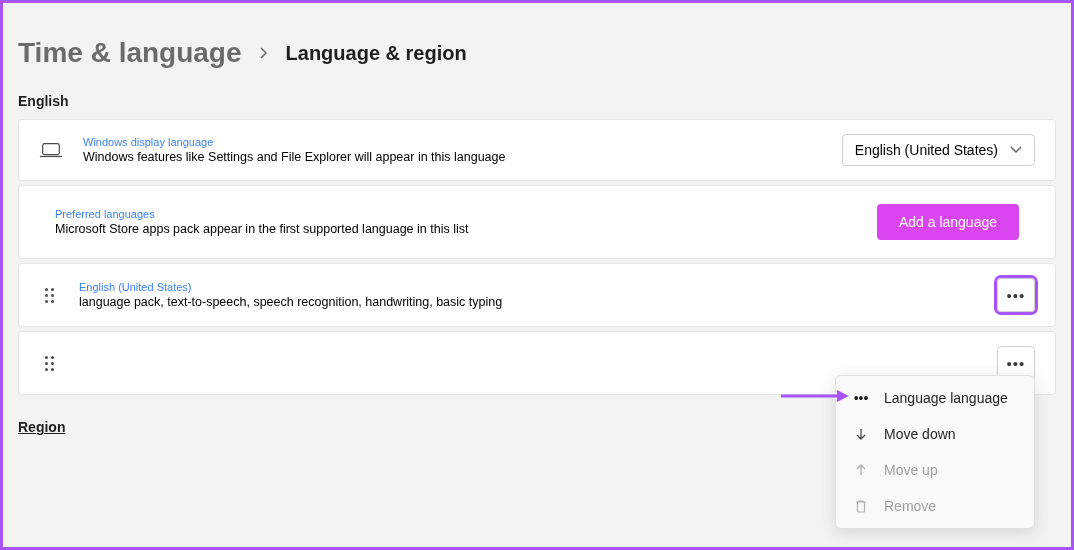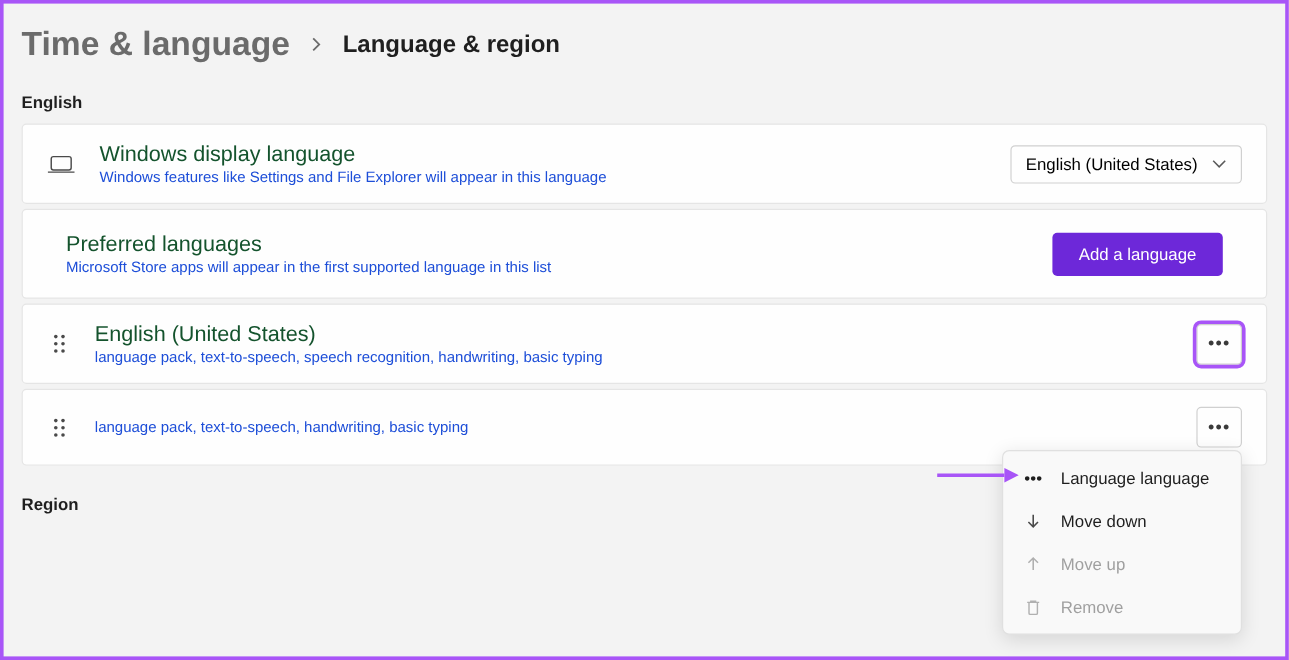--- a/index.html
+++ b/index.html
@@ -11,20 +11,21 @@
       border: 3px solid #a855f7;
       padding: 18px 15px;
       position: relative;
       overflow: hidden;
     }
     .breadcrumb {
       display: flex;
       align-items: center;
       gap: 16px;
       margin-bottom: 24px;
+      margin-top: 16px;
     }
     .breadcrumb-parent {
       font-size: 28px;
       font-weight: 600;
       color: #6b6b6b;
     }
     .breadcrumb-chevron {
       font-size: 18px;
       color: #6b6b6b;
     }
@@ -54,45 +55,45 @@
       height: 24px;
       display: flex;
       align-items: center;
       justify-content: center;
       flex-shrink: 0;
     }
     .card-text {
       flex: 1;
     }
     .card-title {
-      font-size: 18px;
-      color: #14532d;
+      font-size: 11px;
+      color: #3b82f6;
       margin-bottom: 2px;
     }
     .card-subtitle {
       font-size: 12.5px;
-      color: #1d4ed8;
+      color: #000000;
     }
     .dropdown-select {
       border: 1px solid #d0d0d0;
       border-radius: 4px;
       padding: 7px 12px;
       background: #fefefe;
       display: flex;
       align-items: center;
       gap: 12px;
       font-size: 14px;
       cursor: pointer;
     }
     .chevron-down {
       font-size: 12px;
       color: #5a5a5a;
     }
     .add-btn {
-      background: #6d28d9;
+      background: #d946ef;
       color: #fff;
       border: none;
       border-radius: 4px;
       padding: 10px 22px;
       font-size: 14px;
       font-weight: 400;
       cursor: pointer;
     }
     .drag-handle {
       width: 20px;
@@ -202,21 +203,21 @@
       <svg width="12" height="8" viewBox="0 0 12 8">
           <path d="M1 1 L6 6 L11 1" stroke="#5a5a5a" stroke-width="1.3" fill="none"></path>
         </svg>
     </span>
   </div>
 </div>
 
 <div class="card" style="padding:18px 36px;">
   <div class="card-text">
     <div class="card-title">Preferred languages</div>
-    <div class="card-subtitle">Microsoft Store apps will appear in the first supported language in this list</div>
+    <div class="card-subtitle">Microsoft Store apps pack appear in the first supported language in this list</div>
   </div>
   <button class="add-btn">Add a language</button>
 </div>
 
 <div class="card">
   <div class="drag-handle">
     <span></span>
       <span></span>
       <span></span>
       <span></span>
@@ -235,28 +236,27 @@
 <div class="card">
   <div class="drag-handle">
     <span></span>
       <span></span>
       <span></span>
       <span></span>
       <span></span>
       <span></span>
   </div>
   <div class="card-text">
-    <div class="card-subtitle">language pack, text-to-speech, handwriting, basic typing</div>
   </div>
   <div class="more-btn">
     <span>•••</span>
   </div>
 </div>
 
-<div class="section-label" style="margin-top:24px;">Region</div>
+<div class="section-label" style="margin-top:24px;text-decoration:underline;">Region</div>
 
 <div class="context-menu">
   <div class="menu-item">
     <span class="menu-icon">•••</span>
     <span>Language language</span>
   </div>
   <div class="menu-item">
     <span class="menu-icon enabled-icon">
       <svg width="14" height="14" viewBox="0 0 14 14" fill="none">
           <path d="M7 2 V12 M3 8 L7 12 L11 8" stroke="#4a4a4a" stroke-width="1.3"></path>

